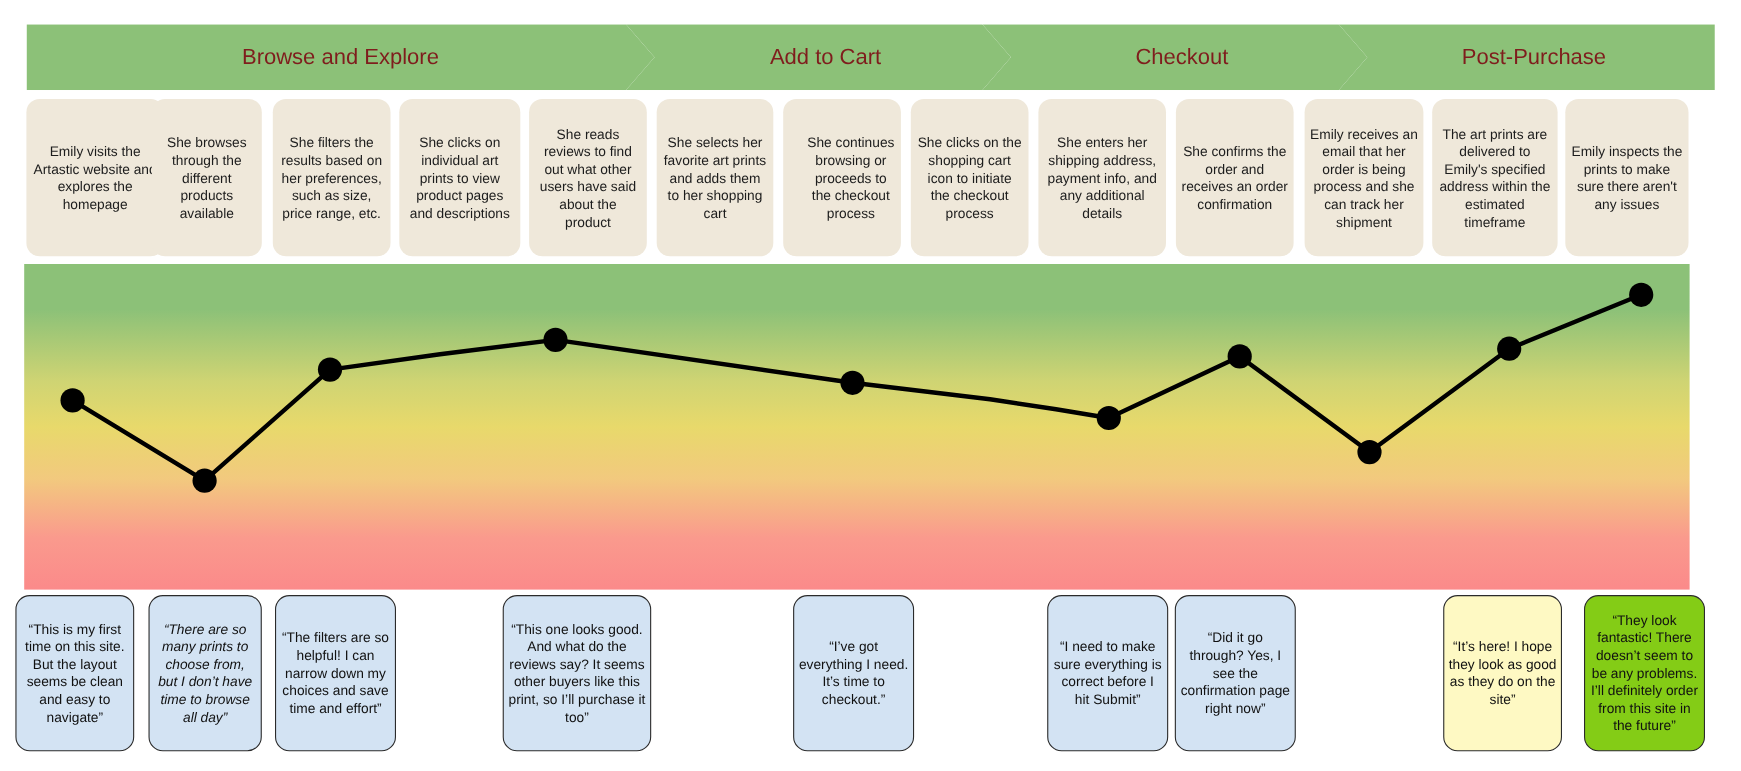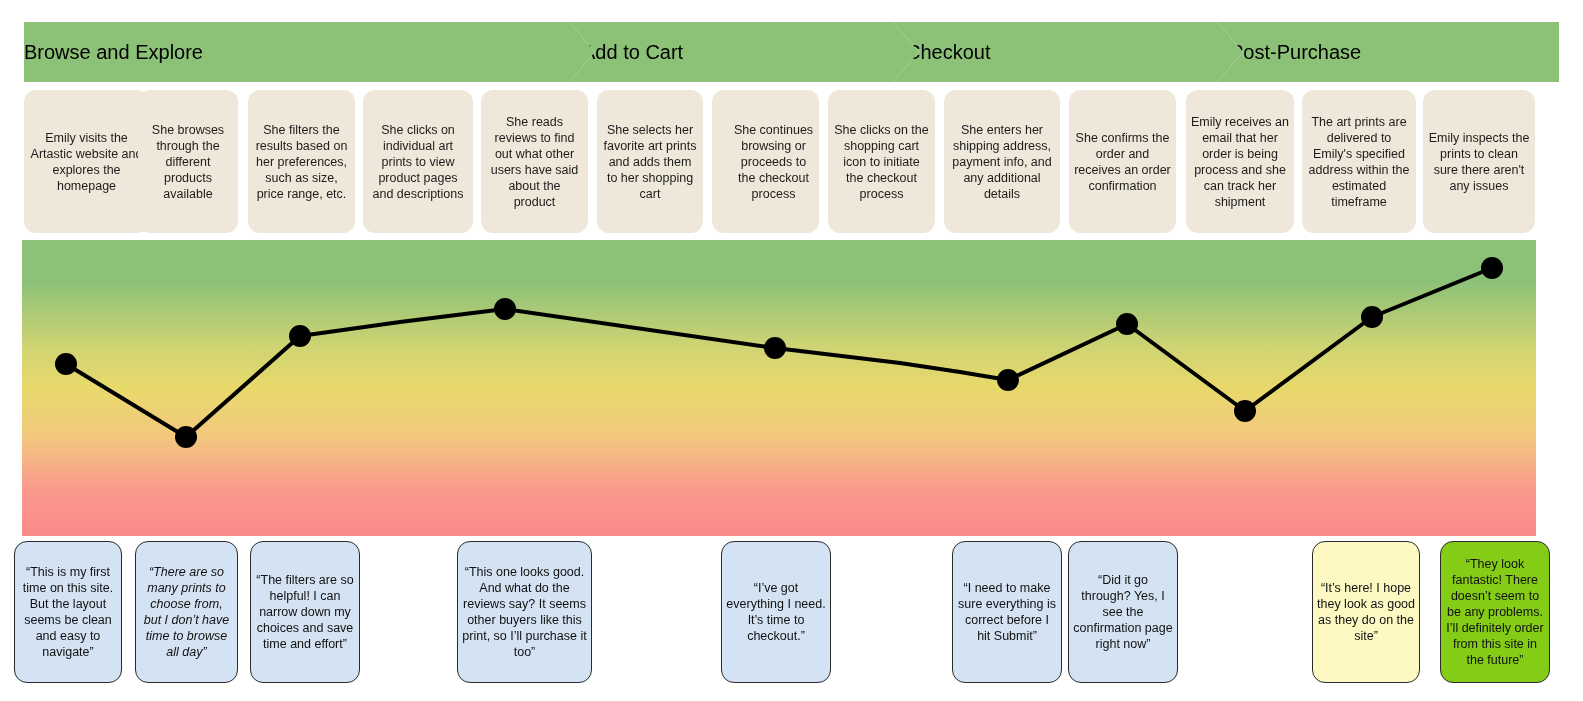--- a/index.html
+++ b/index.html
@@ -19,21 +19,22 @@
   #phase-band {
     position: absolute;
     left: 24px; top: 22px;
     width: 1535px; height: 60px;
   }
   .phase-seg {
     position: absolute;
     top: 0; height: 60px;
     display: flex;
     align-items: center;
-    color: #000000;
+    justify-content: center;
+    color: #7f1d1d;
     font-size: 20px;
     line-height: 1.1;
     white-space: nowrap;
   }
   .phase-label { pointer-events: none; }
 
   
   #actions-row {
     position: absolute;
     left: 0; top: 90px;
@@ -148,21 +149,21 @@
       <div class="action-card" style="left: 1069px; width: 107px; background: rgb(239, 232, 218);">
         <div class="action-text">She confirms the order and receives an order confirmation</div>
       </div>
       <div class="action-card" style="left: 1186px; width: 108px; background: rgb(239, 232, 218);">
         <div class="action-text">Emily receives an email that her order is being process and she can track her shipment</div>
       </div>
       <div class="action-card" style="left: 1302px; width: 114px; background: rgb(239, 232, 218);">
         <div class="action-text">The art prints are delivered to Emily's specified address within the estimated timeframe</div>
       </div>
       <div class="action-card" style="left: 1423px; width: 112px; background: rgb(239, 232, 218);">
-        <div class="action-text">Emily inspects the prints to clean sure there aren't any issues</div>
+        <div class="action-text">Emily inspects the prints to make sure there aren't any issues</div>
       </div>
     </div>
 
   <div id="emotion-chart">
     <svg id="emotion-svg" viewBox="0 0 1514 296" preserveAspectRatio="none">
         <polyline points="44,124 164,197 278,96 378,82 483,69 753,108 878,123 938,132 986,140 1105,84 1223,171 1350,77 1470,28" fill="none" stroke="#000000" stroke-width="4" stroke-linejoin="round" stroke-linecap="round"></polyline>
         <circle cx="44" cy="124" r="11" fill="#000000"></circle>
         <circle cx="164" cy="197" r="11" fill="#000000"></circle>
         <circle cx="278" cy="96" r="11" fill="#000000"></circle>
         <circle cx="483" cy="69" r="11" fill="#000000"></circle>

